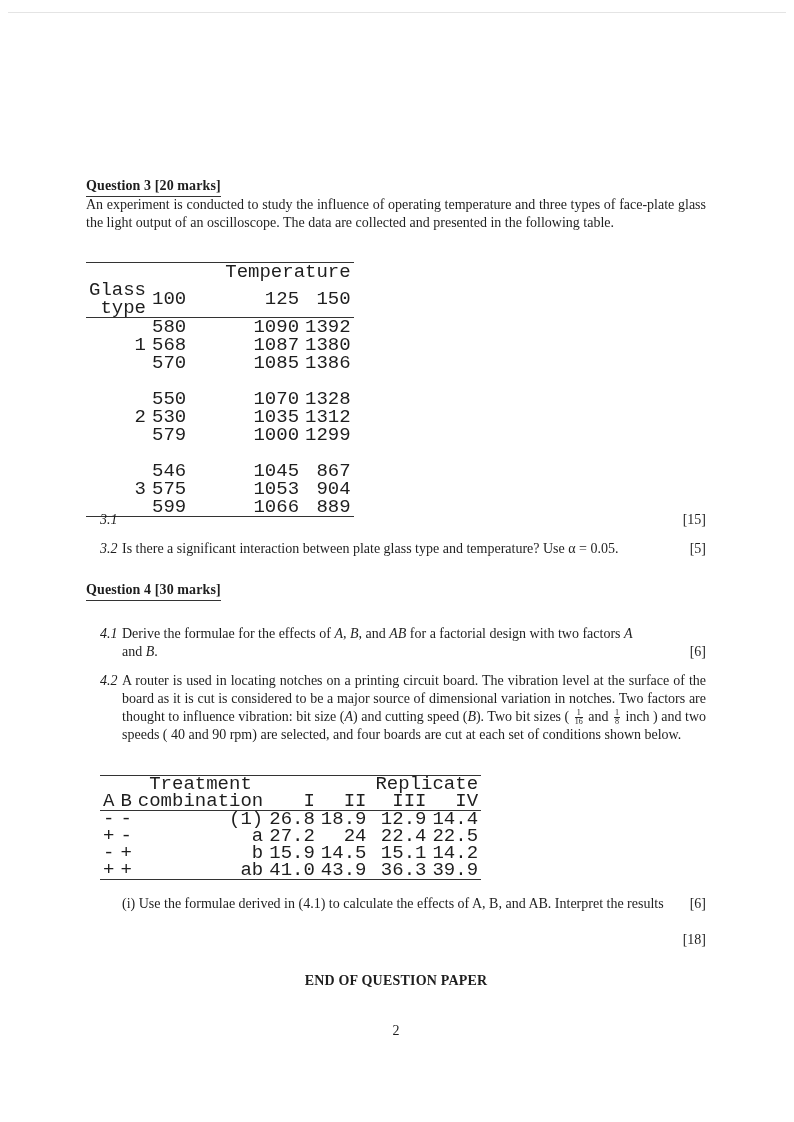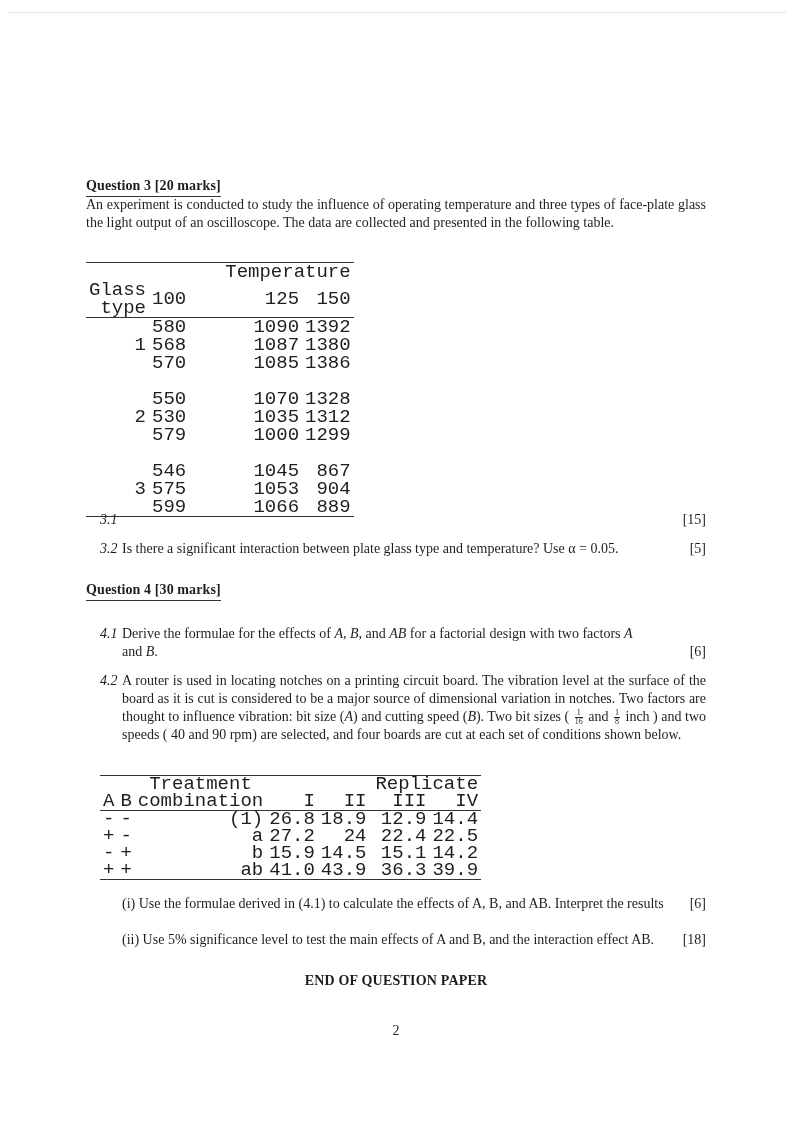--- a/index.html
+++ b/index.html
@@ -209,18 +209,18 @@
           <td>36.3</td>
       <td>39.9</td>
     </tr>
   </tbody>
     </table>
 
   <div class="sub" style="top:895px;">
     <span>(i) Use the formulae derived in (4.1) to calculate the effects of A, B, and AB. Interpret the results</span><span class="mark">[6]</span>
   </div>
   <div class="sub" style="top:931px;">
-    <span>(ii) Use 5% significance level to test the main effects of A and B, and the interaction effect AB.</span><span class="mark">[18]</span>
+    <span class="mark">[18]</span>
   </div>
 
   <div class="end">END OF QUESTION PAPER</div>
   <div class="pageno">2</div>
 </div>
 
 </body></html>

